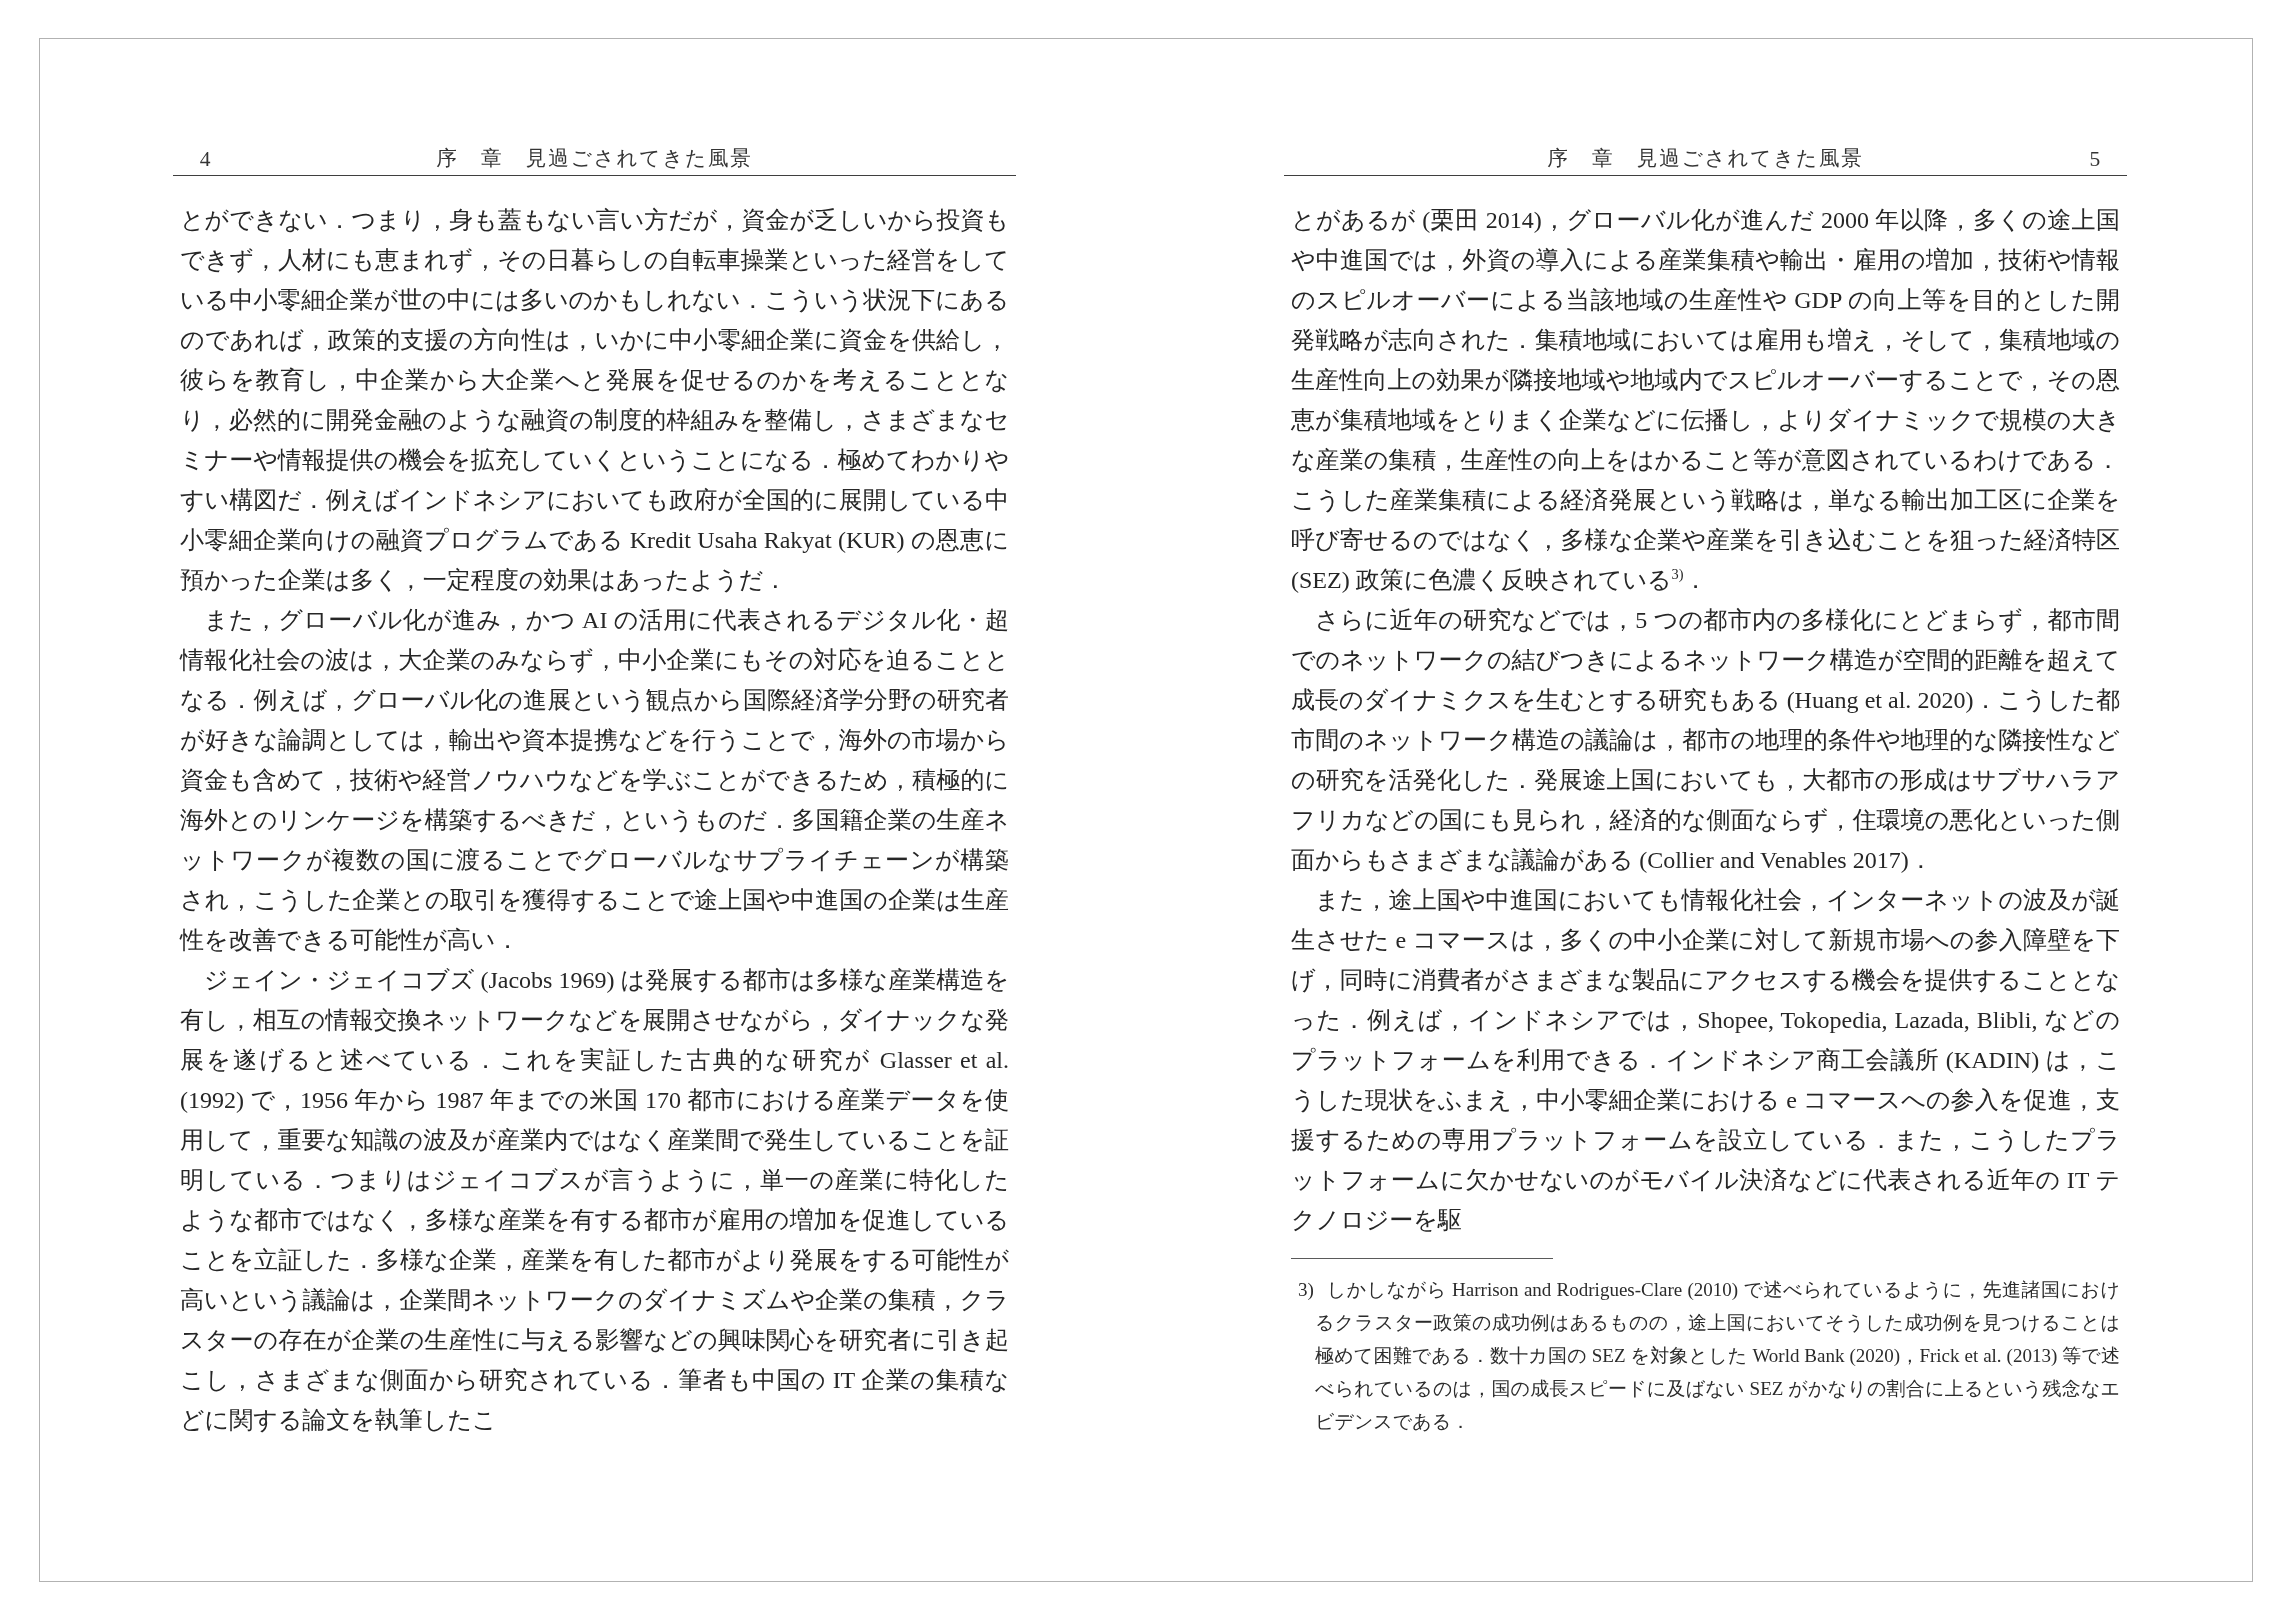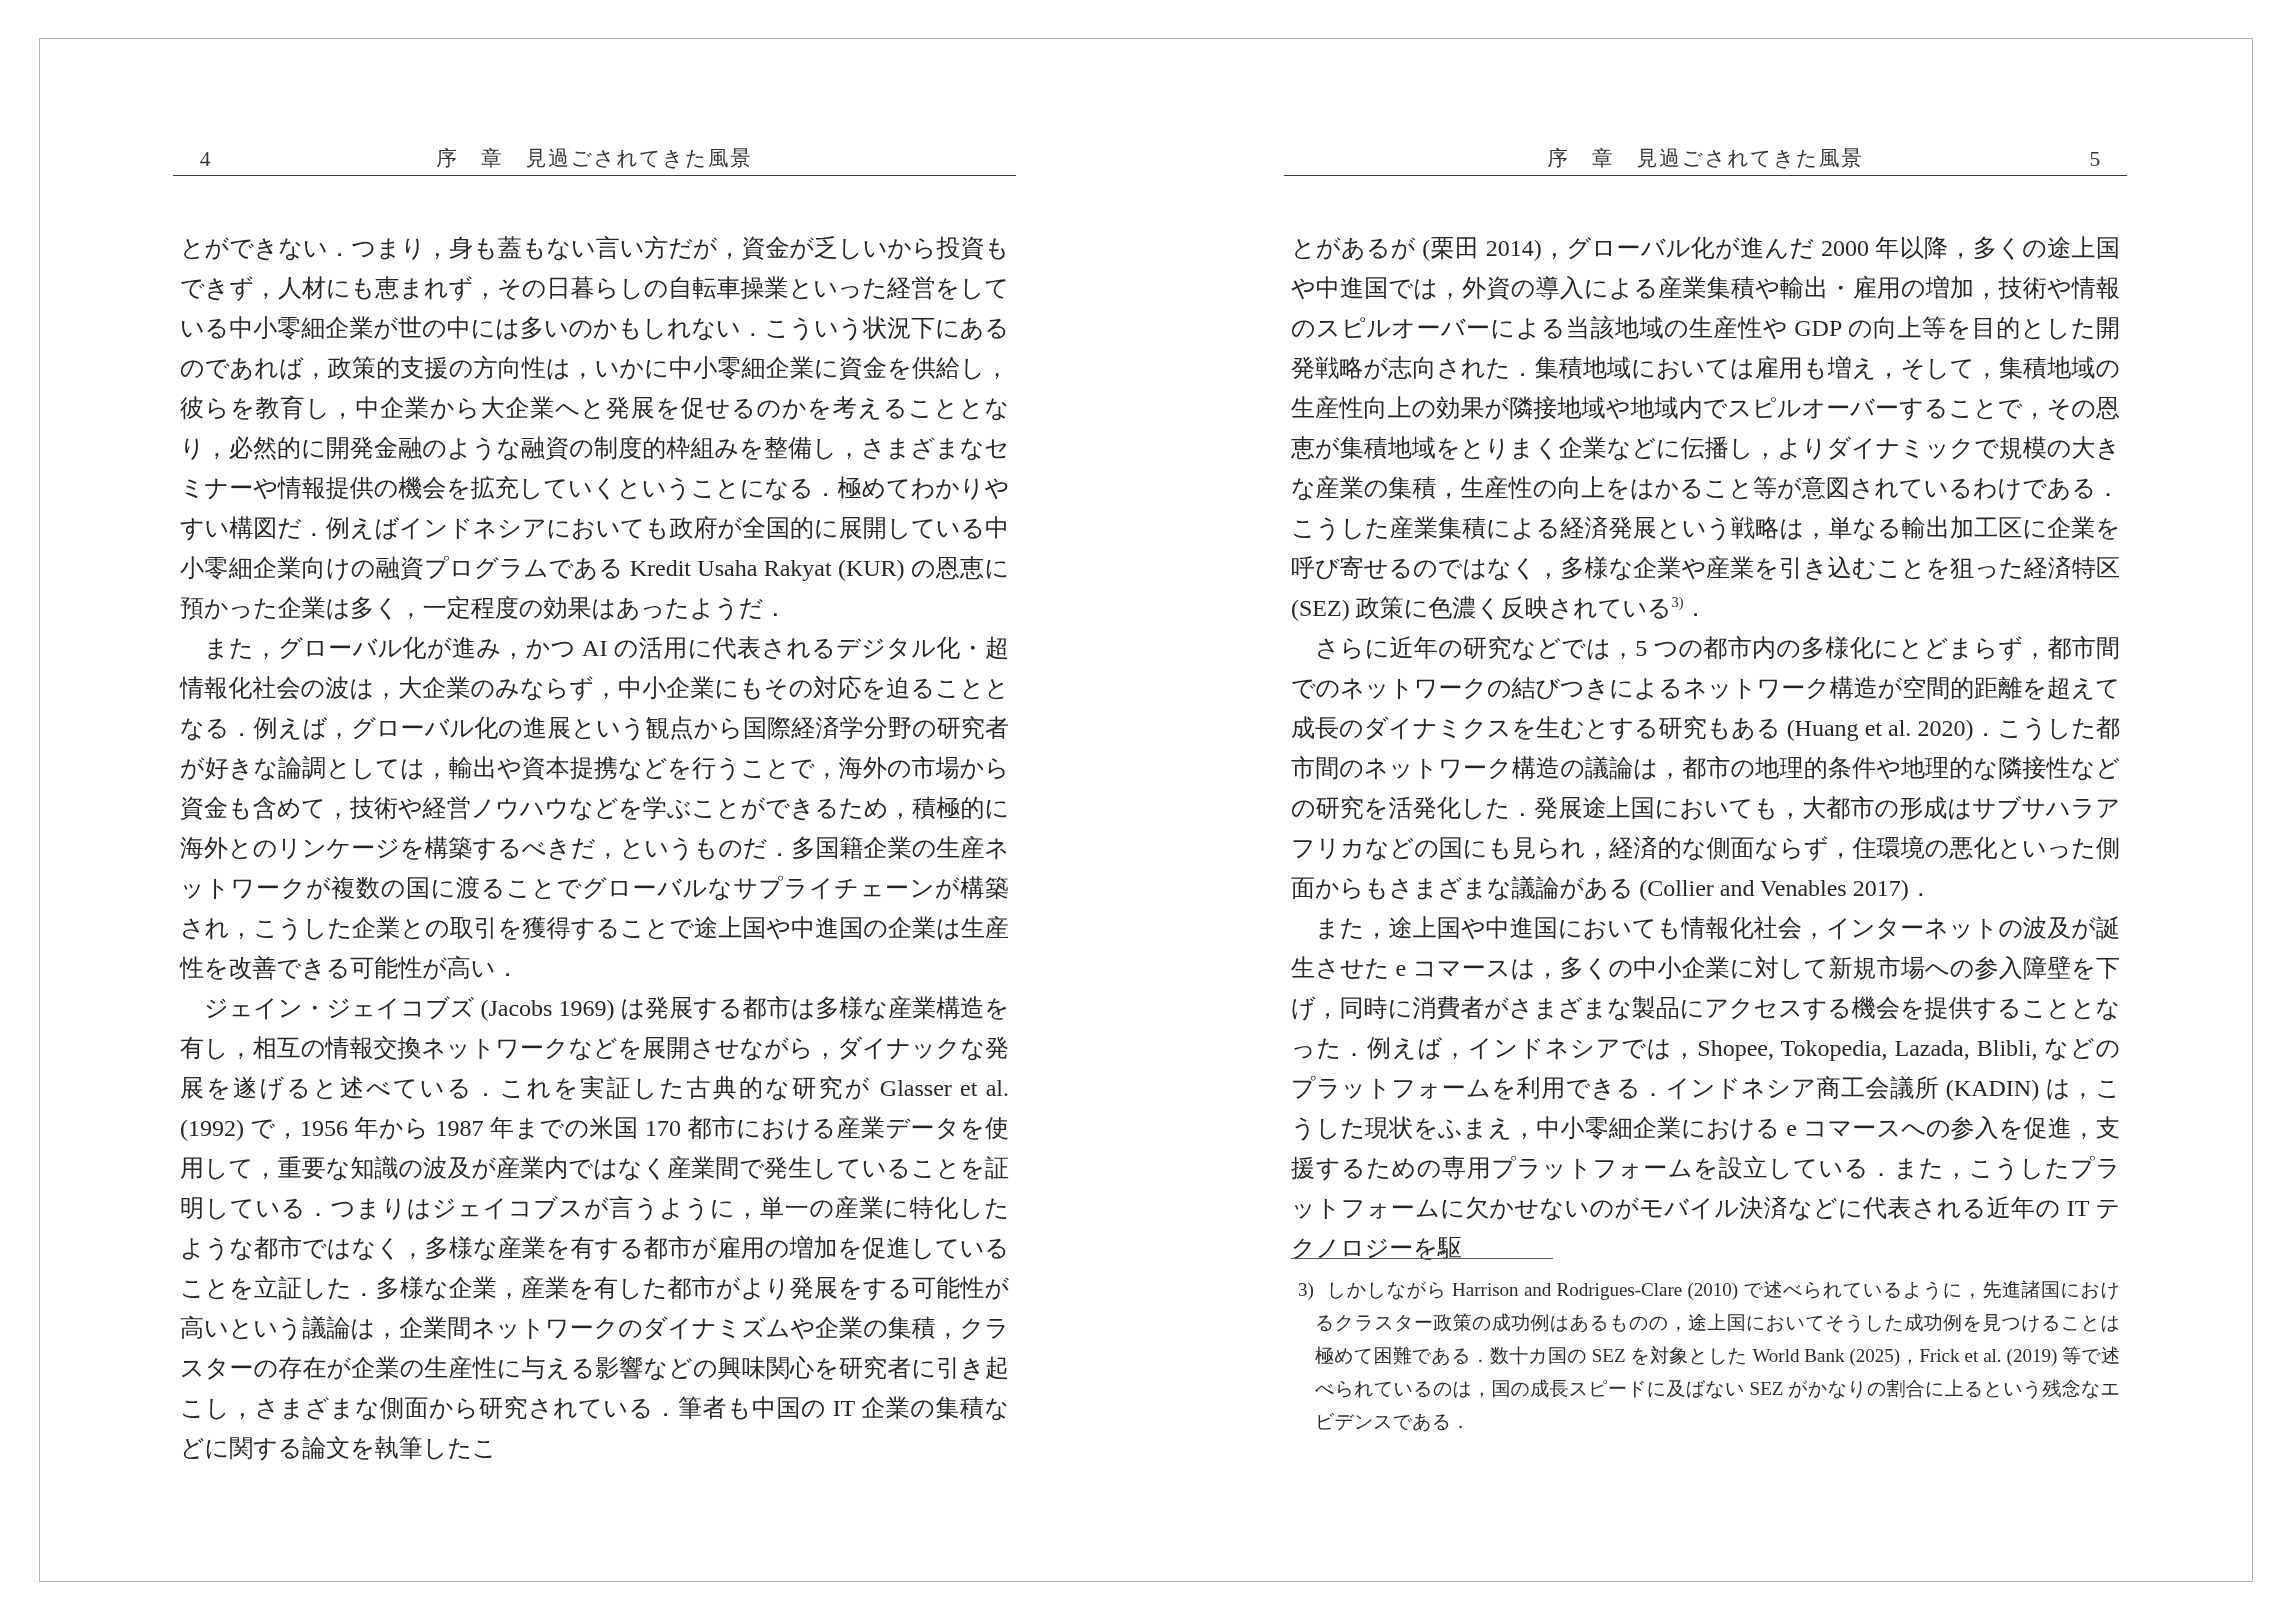--- a/index.html
+++ b/index.html
@@ -52,21 +52,21 @@
     position: absolute;
     bottom: 2.7px;
     left: 50%;
     transform: translateX(-50%);
     white-space: nowrap;
     letter-spacing: 1.8px;
     text-align: right;
   }
 
   .page-body {
-    margin-top: 52px;
+    margin-top: 24px;
     font-size: 24px;
     line-height: 40px;
     text-align: justify;
     text-justify: inter-ideograph;
     color: #262626;
   }
   .page-body p {
     margin: 0;
   }
   .page-body p.indent {
@@ -126,18 +126,18 @@
       <span class="running-head">序　章　見過ごされてきた風景</span>
       <span class="pno pos-right">5</span>
     </div>
     <div class="page-body">
       <p><span>とがあるが (栗田 2014)，グローバル化が進んだ 2000 年以降，多くの途上国や中進国では，外資の導入による産業集積や輸出・雇用の増加，技術や情報のスピルオーバーによる当該地域の生産性や GDP の向上等を目的とした開発戦略が志向された．集積地域においては雇用も増え，そして，集積地域の生産性向上の効果が隣接地域や地域内でスピルオーバーすることで，その恩恵が集積地域をとりまく企業などに伝播し，よりダイナミックで規模の大きな産業の集積，生産性の向上をはかること等が意図されているわけである．こうした産業集積による経済発展という戦略は，単なる輸出加工区に企業を呼び寄せるのではなく，多様な企業や産業を引き込むことを狙った経済特区 (SEZ) 政策に色濃く反映されている</span><sup class="fn-ref">3)</sup><span>．</span></p>
       <p class="indent">さらに近年の研究などでは，5 つの都市内の多様化にとどまらず，都市間でのネットワークの結びつきによるネットワーク構造が空間的距離を超えて成長のダイナミクスを生むとする研究もある (Huang et al. 2020)．こうした都市間のネットワーク構造の議論は，都市の地理的条件や地理的な隣接性などの研究を活発化した．発展途上国においても，大都市の形成はサブサハラアフリカなどの国にも見られ，経済的な側面ならず，住環境の悪化といった側面からもさまざまな議論がある (Collier and Venables 2017)．</p>
       <p class="indent">また，途上国や中進国においても情報化社会，インターネットの波及が誕生させた e コマースは，多くの中小企業に対して新規市場への参入障壁を下げ，同時に消費者がさまざまな製品にアクセスする機会を提供することとなった．例えば，インドネシアでは，Shopee, Tokopedia, Lazada, Blibli, などのプラットフォームを利用できる．インドネシア商工会議所 (KADIN) は，こうした現状をふまえ，中小零細企業における e コマースへの参入を促進，支援するための専用プラットフォームを設立している．また，こうしたプラットフォームに欠かせないのがモバイル決済などに代表される近年の IT テクノロジーを駆</p>
     </div>
     <div class="footnote">
       <div class="fn-rule"></div>
-      <p class="fn-text"><span class="fn-marker">3)</span><span>しかしながら Harrison and Rodrigues-Clare (2010) で述べられているように，先進諸国におけるクラスター政策の成功例はあるものの，途上国においてそうした成功例を見つけることは極めて困難である．数十カ国の SEZ を対象とした World Bank (2025)，Frick et al. (2019) 等で述べられているのは，国の成長スピードに及ばない SEZ がかなりの割合に上るという残念なエビデンスである．</span></p>
+      <p class="fn-text"><span class="fn-marker">3)</span><span>しかしながら Harrison and Rodrigues-Clare (2010) で述べられているように，先進諸国におけるクラスター政策の成功例はあるものの，途上国においてそうした成功例を見つけることは極めて困難である．数十カ国の SEZ を対象とした World Bank (2020)，Frick et al. (2013) 等で述べられているのは，国の成長スピードに及ばない SEZ がかなりの割合に上るという残念なエビデンスである．</span></p>
     </div>
   </div>
 
 </div>
 
 
 </body></html>

